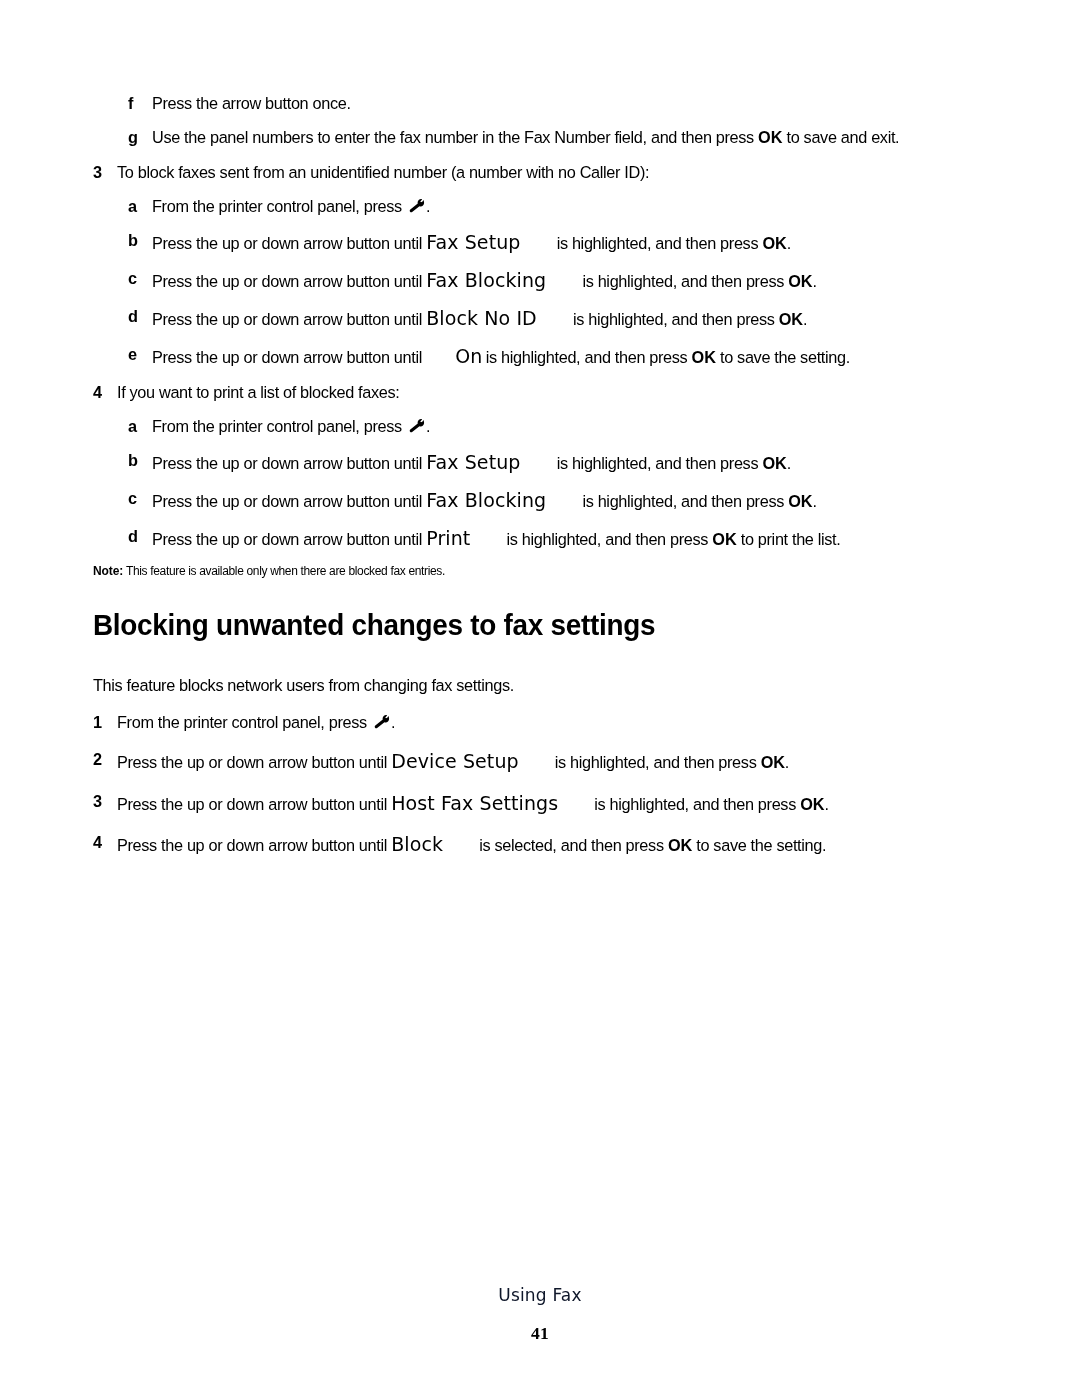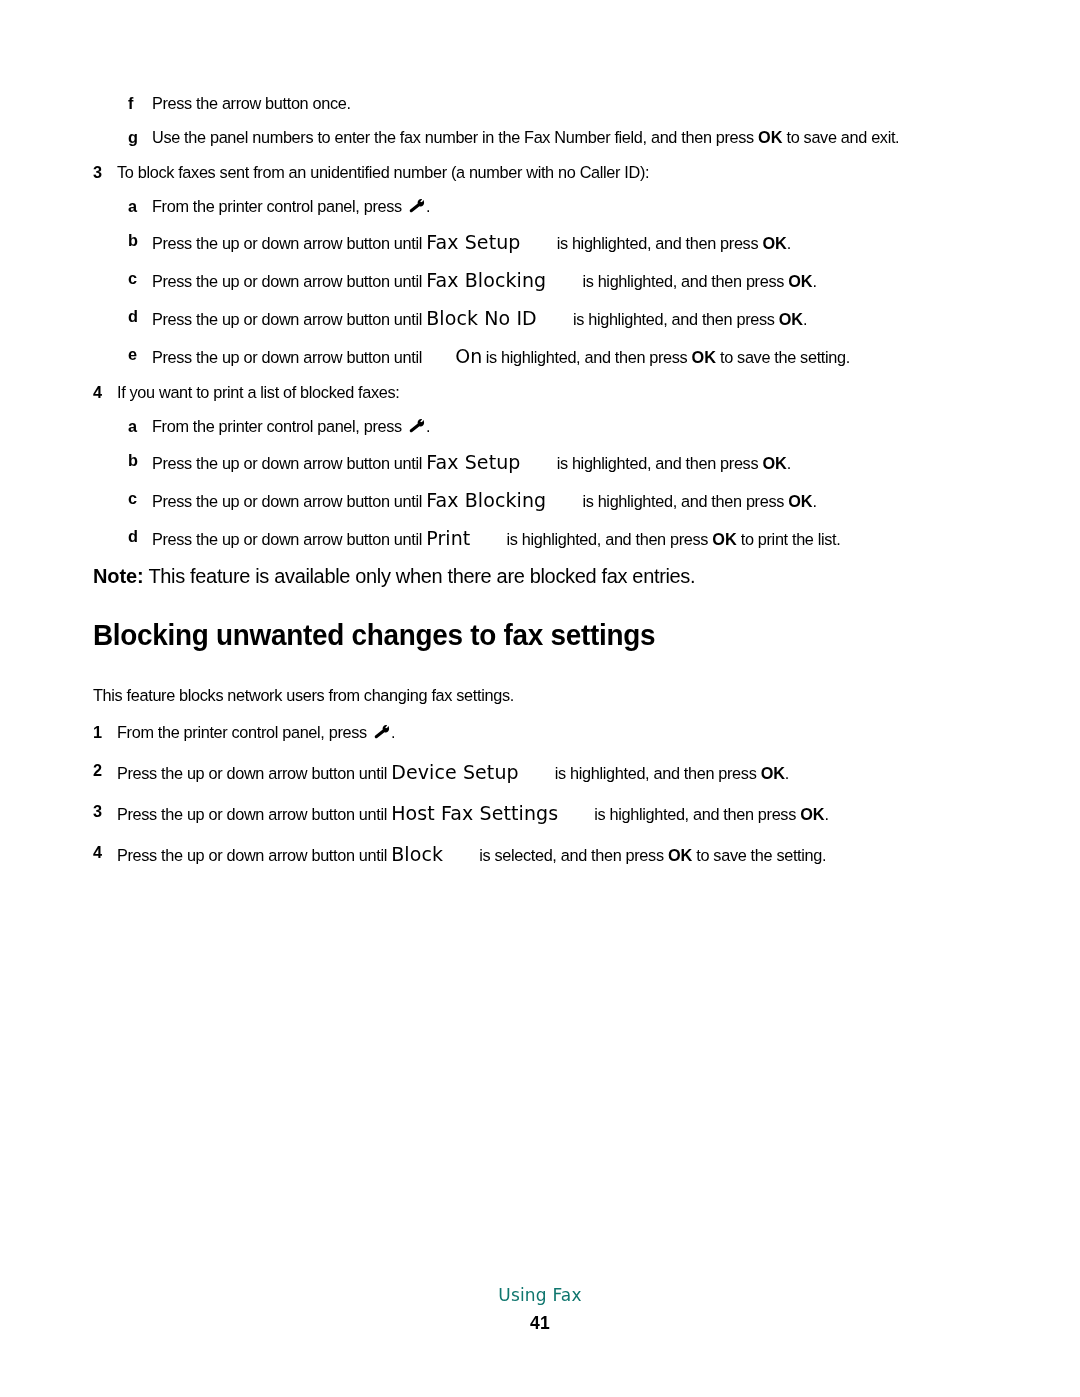--- a/index.html
+++ b/index.html
@@ -77,21 +77,21 @@
     display: inline-block;
     width: 17px;
     height: 15px;
     vertical-align: -2px;
     margin: 0 1px 0 2px;
   }
   .wrench-icon svg { display: block; }
 
   
   .note-line {
-    font-size: 20px;
+    font-size: 12px;
     line-height: 1.28;
     letter-spacing: -0.34px;
     margin-top: 0;
     margin-bottom: 0;
   }
 
   
   .section-heading {
     font-family: "Liberation Sans Narrow", "Liberation Sans", sans-serif;
     font-weight: bold;
@@ -120,30 +120,30 @@
     position: absolute;
     left: 0;
     right: 0;
     top: 1285px;
     text-align: center;
   }
   .footer-title {
     font-family: "DejaVu Sans", sans-serif;
     font-size: 17px;
     letter-spacing: 0.2px;
-    color: #0f766e;
+    color: #0f172a;
     line-height: 1.25;
   }
   .footer-page {
-    font-family: Liberation Sans, sans-serif;
+    font-family: Liberation Serif, serif;
     font-size: 17.5px;
     font-weight: bold;
     letter-spacing: 0.2px;
     color: #000;
-    margin-top: 7px;
+    margin-top: 17px;
     line-height: 1.25;
   }
 </style>
 </head>
 <body>
 
 <div class="page">
 
   <div class="content">
 

